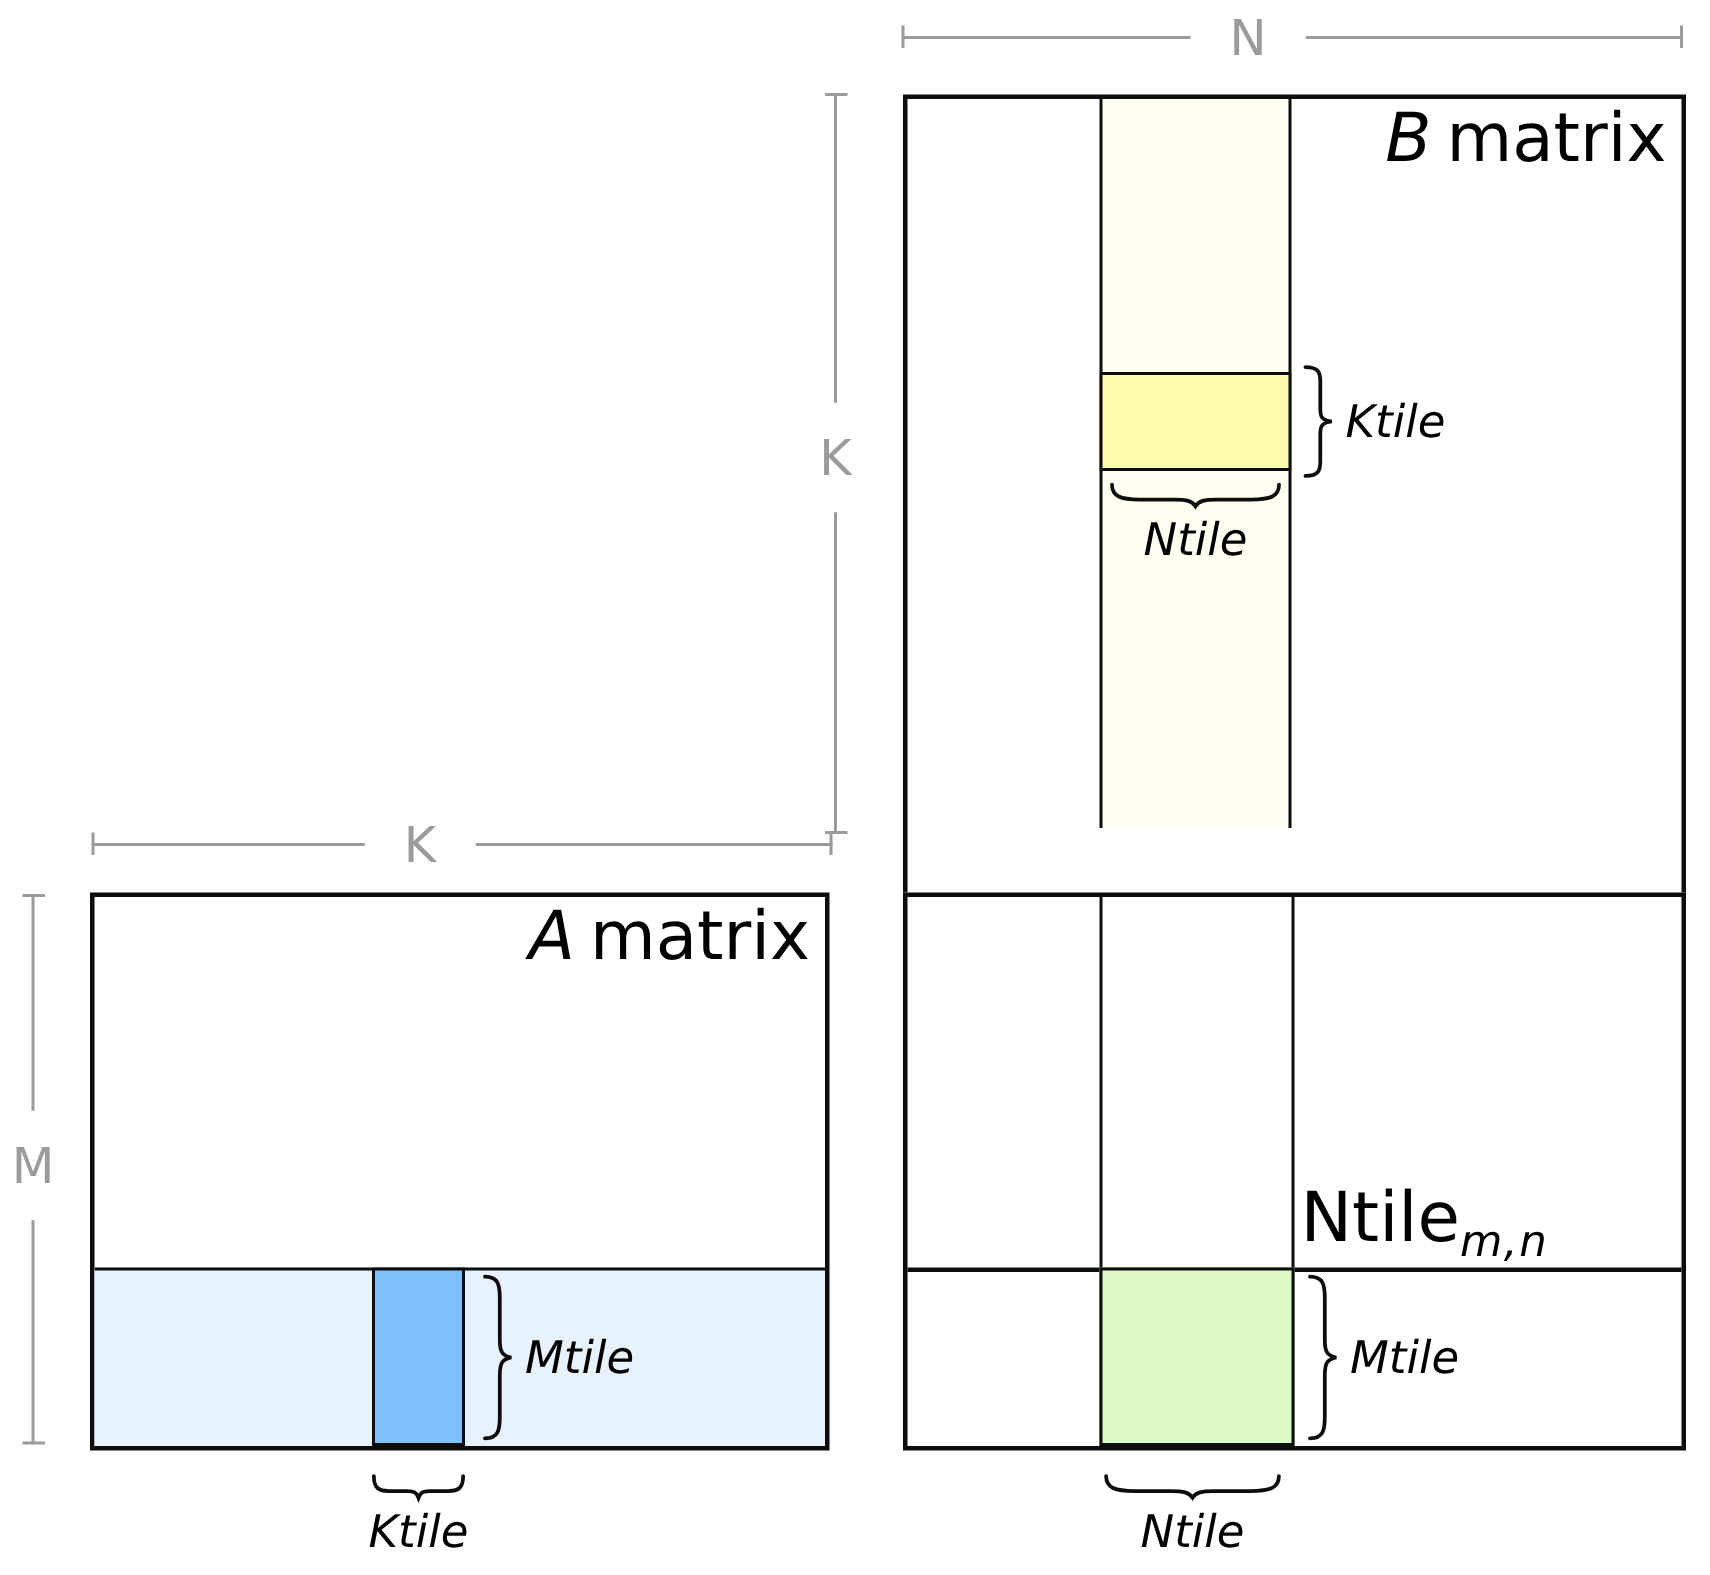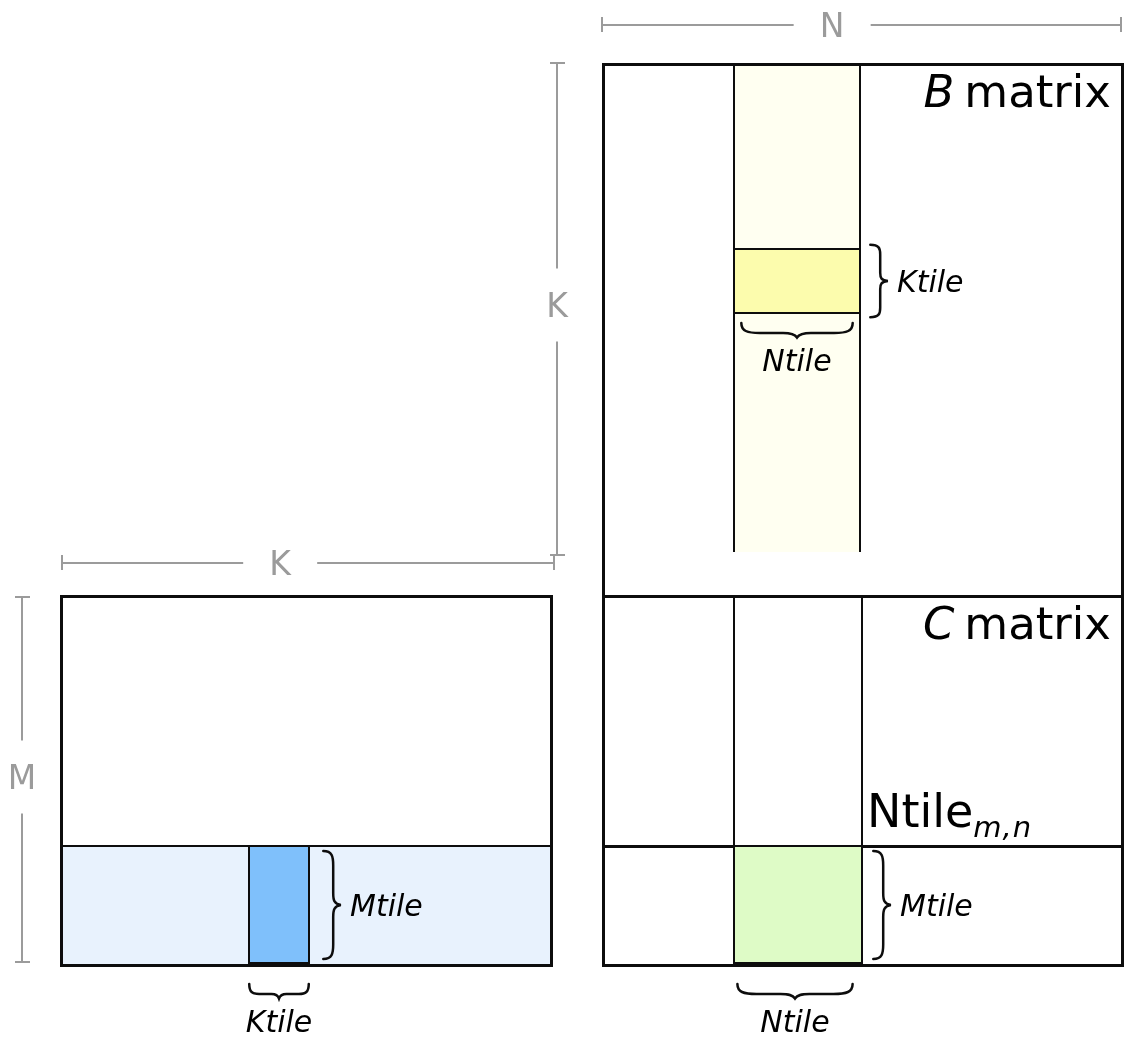--- a/index.html
+++ b/index.html
@@ -80,38 +80,38 @@
     <div class="tile-label v-center" style="left:292px;top:178px;height:74px">Ktile</div>
     <svg class="brace" style="left:134px;top:256px" width="116" height="16" viewBox="0 0 100 16" preserveAspectRatio="none">
       <path d="M 2,1 C 2,9 7,11 18,11 L 38,11 C 45,11 48,12 50,15.5 C 52,12 55,11 62,11 L 82,11 C 93,11 98,9 98,1"></path>
     </svg>
     <div class="tile-label h-center" style="left:128px;top:278px;width:128px">Ntile</div>
   </div>
 
   <div class="matrix" style="left:60px;top:595px;width:493px;height:372px">
     <div class="strip" style="left:0;right:0;top:247px;bottom:0;background:var(--a-strip);border-top:2.5px solid var(--border);"></div>
     <div class="tile" style="left:185px;top:247px;width:62px;height:119px;background:var(--a-tile);"></div>
+    <div class="matrix-title" style="right:10px;top:2px">
+      <span class="letter">A</span><span>matrix</span>
+    </div>
     <svg class="brace" style="left:257px;top:252px" width="22" height="110" viewBox="0 0 20 100" preserveAspectRatio="none">
       <path d="M 3,1 C 11,1 12,6 12,14 L 12,39 C 12,46 13,49 19,50 C 13,51 12,54 12,61 L 12,86 C 12,94 11,99 3,99"></path>
     </svg>
     <div class="tile-label v-center" style="left:287px;top:252px;height:110px">Mtile</div>
     <svg class="brace" style="left:185px;top:385px" width="62" height="16" viewBox="0 0 100 16" preserveAspectRatio="none">
       <path d="M 2,1 C 2,9 7,11 18,11 L 38,11 C 45,11 48,12 50,15.5 C 52,12 55,11 62,11 L 82,11 C 93,11 98,9 98,1"></path>
     </svg>
     <div class="tile-label h-center" style="left:155px;top:407px;width:122px">Ktile</div>
   </div>
 
   <div class="matrix" style="left:602px;top:595px;width:522px;height:372px">
     <div class="inner-line" style="left:128px;top:0;bottom:0;width:2px"></div>
     <div class="inner-line" style="left:256px;top:0;bottom:0;width:2px"></div>
     <div class="inner-line" style="left:0;right:0;top:247px;height:2.5px"></div>
     <div class="tile" style="left:128px;top:247px;width:130px;height:119px;background:var(--c-tile);"></div>
-    <div class="matrix-title" style="right:10px;top:2px">
-      <span class="letter">C</span><span>matrix</span>
-    </div>
     <div class="block-label" style="left:262px;top:190px">
       <span>Ntile</span><span class="sub">m,n</span>
     </div>
     <svg class="brace" style="left:265px;top:252px" width="22" height="110" viewBox="0 0 20 100" preserveAspectRatio="none">
       <path d="M 3,1 C 11,1 12,6 12,14 L 12,39 C 12,46 13,49 19,50 C 13,51 12,54 12,61 L 12,86 C 12,94 11,99 3,99"></path>
     </svg>
     <div class="tile-label v-center" style="left:295px;top:252px;height:110px">Mtile</div>
     <svg class="brace" style="left:130px;top:385px" width="120" height="16" viewBox="0 0 100 16" preserveAspectRatio="none">
       <path d="M 2,1 C 2,9 7,11 18,11 L 38,11 C 45,11 48,12 50,15.5 C 52,12 55,11 62,11 L 82,11 C 93,11 98,9 98,1"></path>
     </svg>

